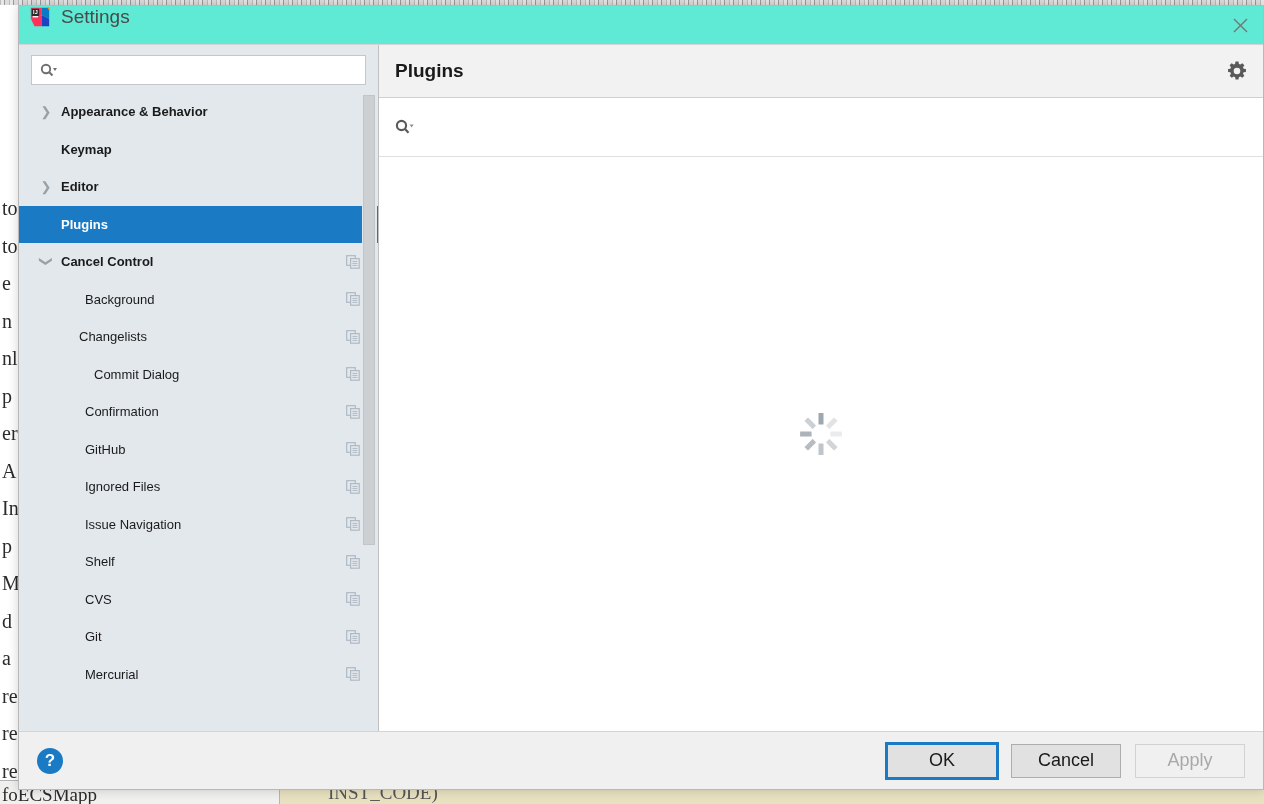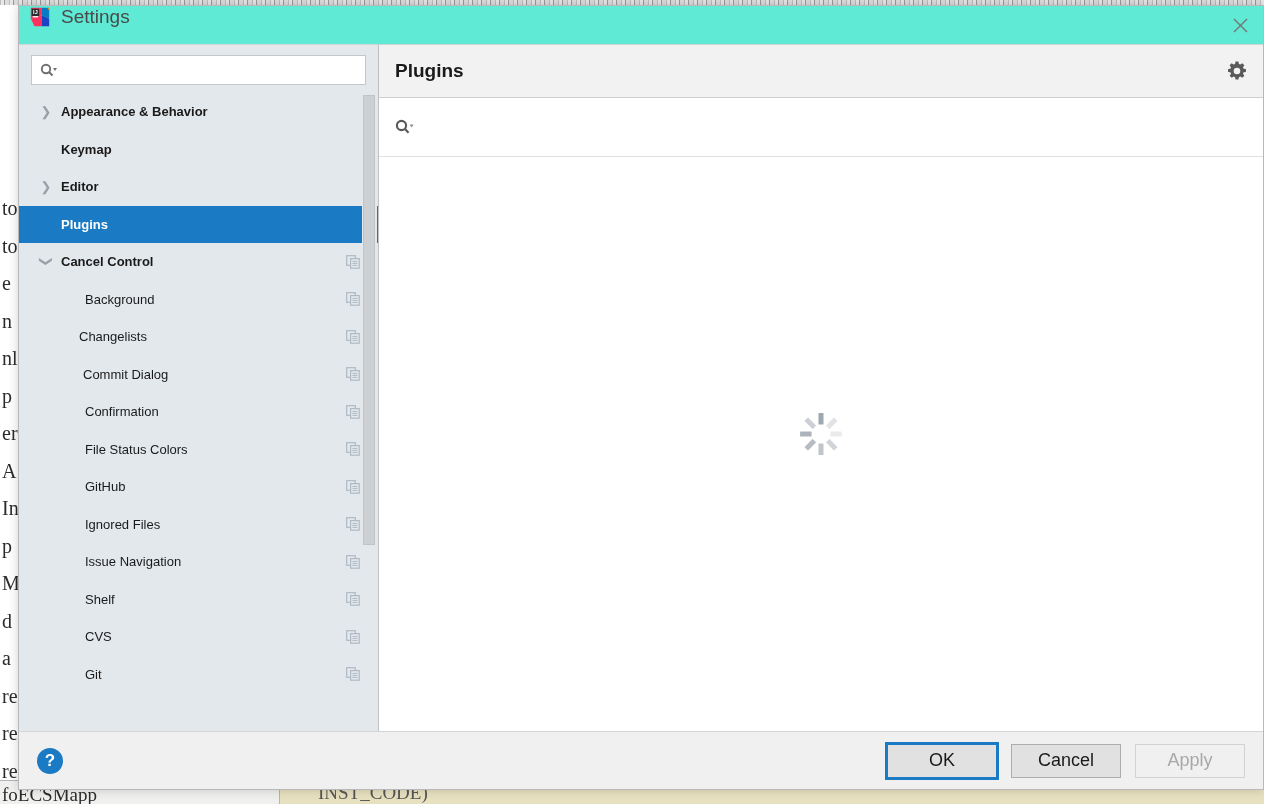--- a/index.html
+++ b/index.html
@@ -384,21 +384,21 @@
 
   <svg id="bg-firefox" viewBox="0 0 24 24">
     <circle cx="12" cy="12" r="11" fill="#1a74c4"></circle>
     <path d="M12 2c5 0 9 4 9 9 0 3-2 6-5 7 2-3 2-6 0-8-1 3-3 3-5 5-2 2-1 4 1 5-4-1-7-4-7-8 0-5 3-10 7-10z" fill="#e8680c"></path>
     <path d="M13 4c3 1 5 4 5 7 0 3-2 5-4 6 1-2 1-4-1-5-1 2-2 2-4 3 0-3 2-4 3-6 1-2 1-4 1-5z" fill="#f5a623"></path>
   </svg>
 
   <div id="bg-bottombar"></div>
   <div id="bg-bottom-left"></div>
   <div class="bg-bottom-text" style="left:2px; bottom:-2px;">foECSMapp</div>
-  <div class="bg-bottom-text" style="left:318px; bottom:0px; color:#555;">INST_CODE)</div>
+  <div class="bg-bottom-text" style="left:328px; bottom:0px; color:#555;">INST_CODE)</div>
 </div>
 
 <div id="dialog">
 
   <div id="titlebar">
     <svg id="title-logo" viewBox="0 0 24 24">
       <path d="M2 2 L14 2 L14 10 L2 14 Z" fill="#fe315d"></path>
       <path d="M14 2 L22 2 L22 14 L14 10 Z" fill="#0b7ac4"></path>
       <path d="M2 14 L14 10 L14 22 L6 22 Z" fill="#fe315d"></path>
       <path d="M14 10 L22 14 L22 22 L14 22 Z" fill="#1a44c4"></path>
@@ -476,21 +476,21 @@
               <svg class="tree-copy" viewBox="0 0 14 14">
                 <rect x="0.7" y="0.7" width="8.6" height="9.6" fill="none" stroke="#aeb9c4" stroke-width="1.2"></rect>
                 <rect x="4.6" y="3.6" width="8.6" height="9.6" fill="#e3e8ed" stroke="#aeb9c4" stroke-width="1.2"></rect>
                 <line x1="6.4" y1="6.4" x2="11.4" y2="6.4" stroke="#aeb9c4" stroke-width="1"></line>
                 <line x1="6.4" y1="8.4" x2="11.4" y2="8.4" stroke="#aeb9c4" stroke-width="1"></line>
                 <line x1="6.4" y1="10.4" x2="11.4" y2="10.4" stroke="#aeb9c4" stroke-width="1"></line>
               </svg>
             </div>
             <div class="tree-row">
               <span class="tree-arrow" style="margin-left: 42px;"></span>
-              <span class="tree-label" style="margin-left: 4px;">Commit Dialog</span>
+              <span class="tree-label" style="margin-left: 15px;">Commit Dialog</span>
               <svg class="tree-copy" viewBox="0 0 14 14">
                 <rect x="0.7" y="0.7" width="8.6" height="9.6" fill="none" stroke="#aeb9c4" stroke-width="1.2"></rect>
                 <rect x="4.6" y="3.6" width="8.6" height="9.6" fill="#e3e8ed" stroke="#aeb9c4" stroke-width="1.2"></rect>
                 <line x1="6.4" y1="6.4" x2="11.4" y2="6.4" stroke="#aeb9c4" stroke-width="1"></line>
                 <line x1="6.4" y1="8.4" x2="11.4" y2="8.4" stroke="#aeb9c4" stroke-width="1"></line>
                 <line x1="6.4" y1="10.4" x2="11.4" y2="10.4" stroke="#aeb9c4" stroke-width="1"></line>
               </svg>
             </div>
             <div class="tree-row">
               <span class="tree-arrow" style="margin-left: 42px;"></span>
@@ -498,31 +498,20 @@
               <svg class="tree-copy" viewBox="0 0 14 14">
                 <rect x="0.7" y="0.7" width="8.6" height="9.6" fill="none" stroke="#aeb9c4" stroke-width="1.2"></rect>
                 <rect x="4.6" y="3.6" width="8.6" height="9.6" fill="#e3e8ed" stroke="#aeb9c4" stroke-width="1.2"></rect>
                 <line x1="6.4" y1="6.4" x2="11.4" y2="6.4" stroke="#aeb9c4" stroke-width="1"></line>
                 <line x1="6.4" y1="8.4" x2="11.4" y2="8.4" stroke="#aeb9c4" stroke-width="1"></line>
                 <line x1="6.4" y1="10.4" x2="11.4" y2="10.4" stroke="#aeb9c4" stroke-width="1"></line>
               </svg>
             </div>
             <div class="tree-row">
               <span class="tree-arrow" style="margin-left: 42px;"></span>
-              <span class="tree-label" style="margin-left: 6px;">File Status Colors</span>
-              <svg class="tree-copy" viewBox="0 0 14 14">
-                <rect x="0.7" y="0.7" width="8.6" height="9.6" fill="none" stroke="#aeb9c4" stroke-width="1.2"></rect>
-                <rect x="4.6" y="3.6" width="8.6" height="9.6" fill="#e3e8ed" stroke="#aeb9c4" stroke-width="1.2"></rect>
-                <line x1="6.4" y1="6.4" x2="11.4" y2="6.4" stroke="#aeb9c4" stroke-width="1"></line>
-                <line x1="6.4" y1="8.4" x2="11.4" y2="8.4" stroke="#aeb9c4" stroke-width="1"></line>
-                <line x1="6.4" y1="10.4" x2="11.4" y2="10.4" stroke="#aeb9c4" stroke-width="1"></line>
-              </svg>
-            </div>
-            <div class="tree-row">
-              <span class="tree-arrow" style="margin-left: 42px;"></span>
               <span class="tree-label" style="margin-left: 6px;">GitHub</span>
               <svg class="tree-copy" viewBox="0 0 14 14">
                 <rect x="0.7" y="0.7" width="8.6" height="9.6" fill="none" stroke="#aeb9c4" stroke-width="1.2"></rect>
                 <rect x="4.6" y="3.6" width="8.6" height="9.6" fill="#e3e8ed" stroke="#aeb9c4" stroke-width="1.2"></rect>
                 <line x1="6.4" y1="6.4" x2="11.4" y2="6.4" stroke="#aeb9c4" stroke-width="1"></line>
                 <line x1="6.4" y1="8.4" x2="11.4" y2="8.4" stroke="#aeb9c4" stroke-width="1"></line>
                 <line x1="6.4" y1="10.4" x2="11.4" y2="10.4" stroke="#aeb9c4" stroke-width="1"></line>
               </svg>
             </div>
             <div class="tree-row">
@@ -565,20 +554,31 @@
                 <rect x="0.7" y="0.7" width="8.6" height="9.6" fill="none" stroke="#aeb9c4" stroke-width="1.2"></rect>
                 <rect x="4.6" y="3.6" width="8.6" height="9.6" fill="#e3e8ed" stroke="#aeb9c4" stroke-width="1.2"></rect>
                 <line x1="6.4" y1="6.4" x2="11.4" y2="6.4" stroke="#aeb9c4" stroke-width="1"></line>
                 <line x1="6.4" y1="8.4" x2="11.4" y2="8.4" stroke="#aeb9c4" stroke-width="1"></line>
                 <line x1="6.4" y1="10.4" x2="11.4" y2="10.4" stroke="#aeb9c4" stroke-width="1"></line>
               </svg>
             </div>
             <div class="tree-row">
               <span class="tree-arrow" style="margin-left: 42px;"></span>
               <span class="tree-label" style="margin-left: 6px;">Git</span>
+              <svg class="tree-copy" viewBox="0 0 14 14">
+                <rect x="0.7" y="0.7" width="8.6" height="9.6" fill="none" stroke="#aeb9c4" stroke-width="1.2"></rect>
+                <rect x="4.6" y="3.6" width="8.6" height="9.6" fill="#e3e8ed" stroke="#aeb9c4" stroke-width="1.2"></rect>
+                <line x1="6.4" y1="6.4" x2="11.4" y2="6.4" stroke="#aeb9c4" stroke-width="1"></line>
+                <line x1="6.4" y1="8.4" x2="11.4" y2="8.4" stroke="#aeb9c4" stroke-width="1"></line>
+                <line x1="6.4" y1="10.4" x2="11.4" y2="10.4" stroke="#aeb9c4" stroke-width="1"></line>
+              </svg>
+            </div>
+            <div class="tree-row">
+              <span class="tree-arrow" style="margin-left: 42px;"></span>
+              <span class="tree-label" style="margin-left: 6px;">Mercurial</span>
               <svg class="tree-copy" viewBox="0 0 14 14">
                 <rect x="0.7" y="0.7" width="8.6" height="9.6" fill="none" stroke="#aeb9c4" stroke-width="1.2"></rect>
                 <rect x="4.6" y="3.6" width="8.6" height="9.6" fill="#e3e8ed" stroke="#aeb9c4" stroke-width="1.2"></rect>
                 <line x1="6.4" y1="6.4" x2="11.4" y2="6.4" stroke="#aeb9c4" stroke-width="1"></line>
                 <line x1="6.4" y1="8.4" x2="11.4" y2="8.4" stroke="#aeb9c4" stroke-width="1"></line>
                 <line x1="6.4" y1="10.4" x2="11.4" y2="10.4" stroke="#aeb9c4" stroke-width="1"></line>
               </svg>
             </div>
           </div>
         <div id="sb-track">

